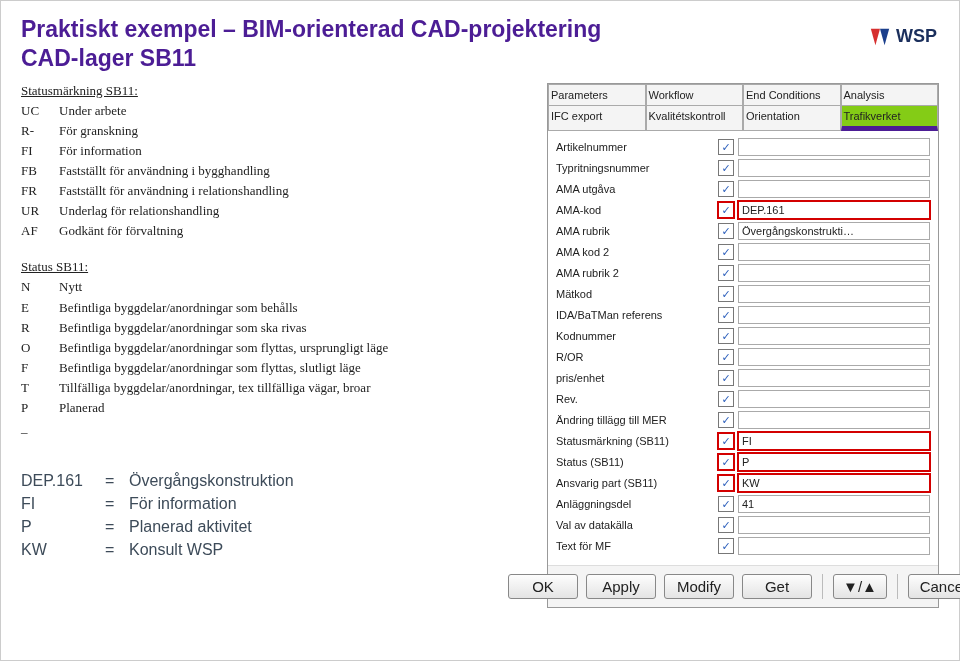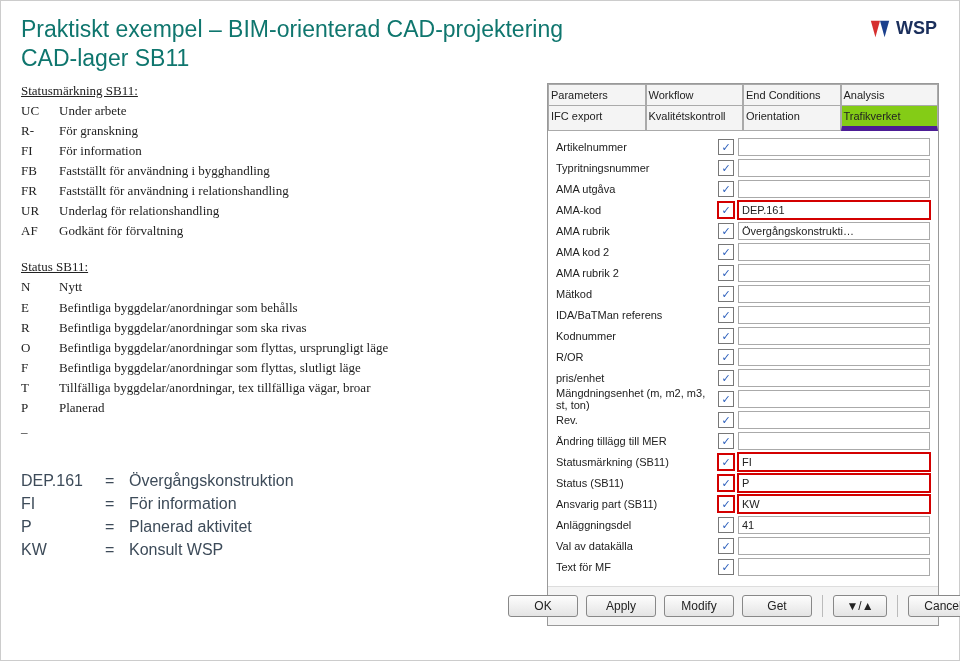--- a/index.html
+++ b/index.html
@@ -1,47 +1,47 @@
 <!DOCTYPE html>
 <html><head>
 <meta charset="utf-8">
 <style>
   html,body{margin:0;padding:0;font-family:Arial,Helvetica,sans-serif;font-size:12px;color:#222;background:#fff}
   .page{width:960px;height:661px;position:relative;border:1px solid #ccc;box-sizing:border-box;padding:14px 20px}
-  .title{font-size:23px;color:#0f766e;font-weight:400;line-height:1.25;margin-bottom:10px}
+  .title{font-size:23px;color:#4c1d95;font-weight:700;line-height:1.25;margin-bottom:10px}
   .cols{display:flex;gap:14px}
   .left{flex:1}
   .right{width:392px}
   .blk{margin-bottom:18px;font-family:Georgia,'Times New Roman',serif;font-size:13px}
   .blk .hdr{text-decoration:underline;margin-bottom:2px}
   .kv{display:flex;gap:12px;line-height:1.55}
   .kv .k{width:26px}
   .legend{margin-top:30px;font-family:Arial,sans-serif;font-size:16px;color:#3d4b59}
   .legend .row{display:flex;align-items:baseline;gap:6px;line-height:1.45}
   .legend .k{width:78px}
   .legend .eq{width:18px}
   
-  .logo{position:absolute;top:16px;right:22px;display:flex;align-items:center;gap:5px;font-weight:bold;color:#1b2f5c;font-size:18px}
+  .logo{position:absolute;top:24px;right:22px;display:flex;align-items:center;gap:5px;font-weight:bold;color:#1b2f5c;font-size:18px}
   .logo svg{width:22px;height:22px}
   
   .dlg{border:1px solid #999;background:#fff}
   .tabs{display:flex;flex-wrap:wrap}
   .tab{flex:1 0 25%;text-align:left;font-size:11px;padding:4px 2px;border:1px solid #aaa;border-top:none;background:#f4f4f4;cursor:pointer;box-sizing:border-box}
   .tabs.r1 .tab{border-top:1px solid #aaa}
   .tab.active{background:#84cc16;border-bottom:5px solid #4c1d95;position:relative}
   .body{padding:6px 8px 8px 8px}
   .fld{display:flex;align-items:center;height:21px;font-size:11px}
   .fld .lab{width:162px;color:#222}
   .fld .chk{width:14px;height:14px;border:1px solid #777;background:#fff;display:flex;align-items:center;justify-content:center;margin-right:4px}
   .fld .chk.on::before{content:"✓";font-size:11px;color:#2a5dbb;line-height:1}
   .fld .inp{flex:1;height:16px;border:1px solid #aaa;background:#fff;font-size:11px;padding:0 3px;display:flex;align-items:center;overflow:hidden;white-space:nowrap}
   .fld.hi .chk{outline:2px solid #d30000;outline-offset:-1px}
   .fld.hi .inp{outline:2px solid #d30000;outline-offset:-1px}
   .btns{display:flex;justify-content:center;gap:8px;padding:8px 0;border-top:1px solid #ddd;background:#f4f4f4}
-  .btn{min-width:52px;text-align:center;font-size:12px;padding:3px 8px;border:1px solid #888;border-radius:3px;background:linear-gradient(#fdfdfd,#e4e4e4);cursor:pointer}
+  .btn{min-width:52px;text-align:center;font-size:15px;padding:3px 8px;border:1px solid #888;border-radius:3px;background:linear-gradient(#fdfdfd,#e4e4e4);cursor:pointer}
   .sep{flex:0 0 1px;background:#bbb;margin:0 2px}
   .arrowbtn{width:22px;padding:3px 0}
 </style>
 </head>
 <body>
 
 <div class="page">
   <div class="logo">
     <svg viewBox="0 0 24 24">
         <polygon points="2,4 12,4 7,22" fill="#d62f2f"></polygon>
@@ -216,25 +216,20 @@
               <div class="chk on"></div>
               <div class="inp"></div>
             </div>
             <div class="fld">
               <div class="lab">R/OR</div>
               <div class="chk on"></div>
               <div class="inp"></div>
             </div>
             <div class="fld">
               <div class="lab">pris/enhet</div>
-              <div class="chk on"></div>
-              <div class="inp"></div>
-            </div>
-            <div class="fld">
-              <div class="lab">Mängdningsenhet (m, m2, m3, st, ton)</div>
               <div class="chk on"></div>
               <div class="inp"></div>
             </div>
             <div class="fld">
               <div class="lab">Rev.</div>
               <div class="chk on"></div>
               <div class="inp"></div>
             </div>
             <div class="fld">
               <div class="lab">Ändring tillägg till MER</div>

